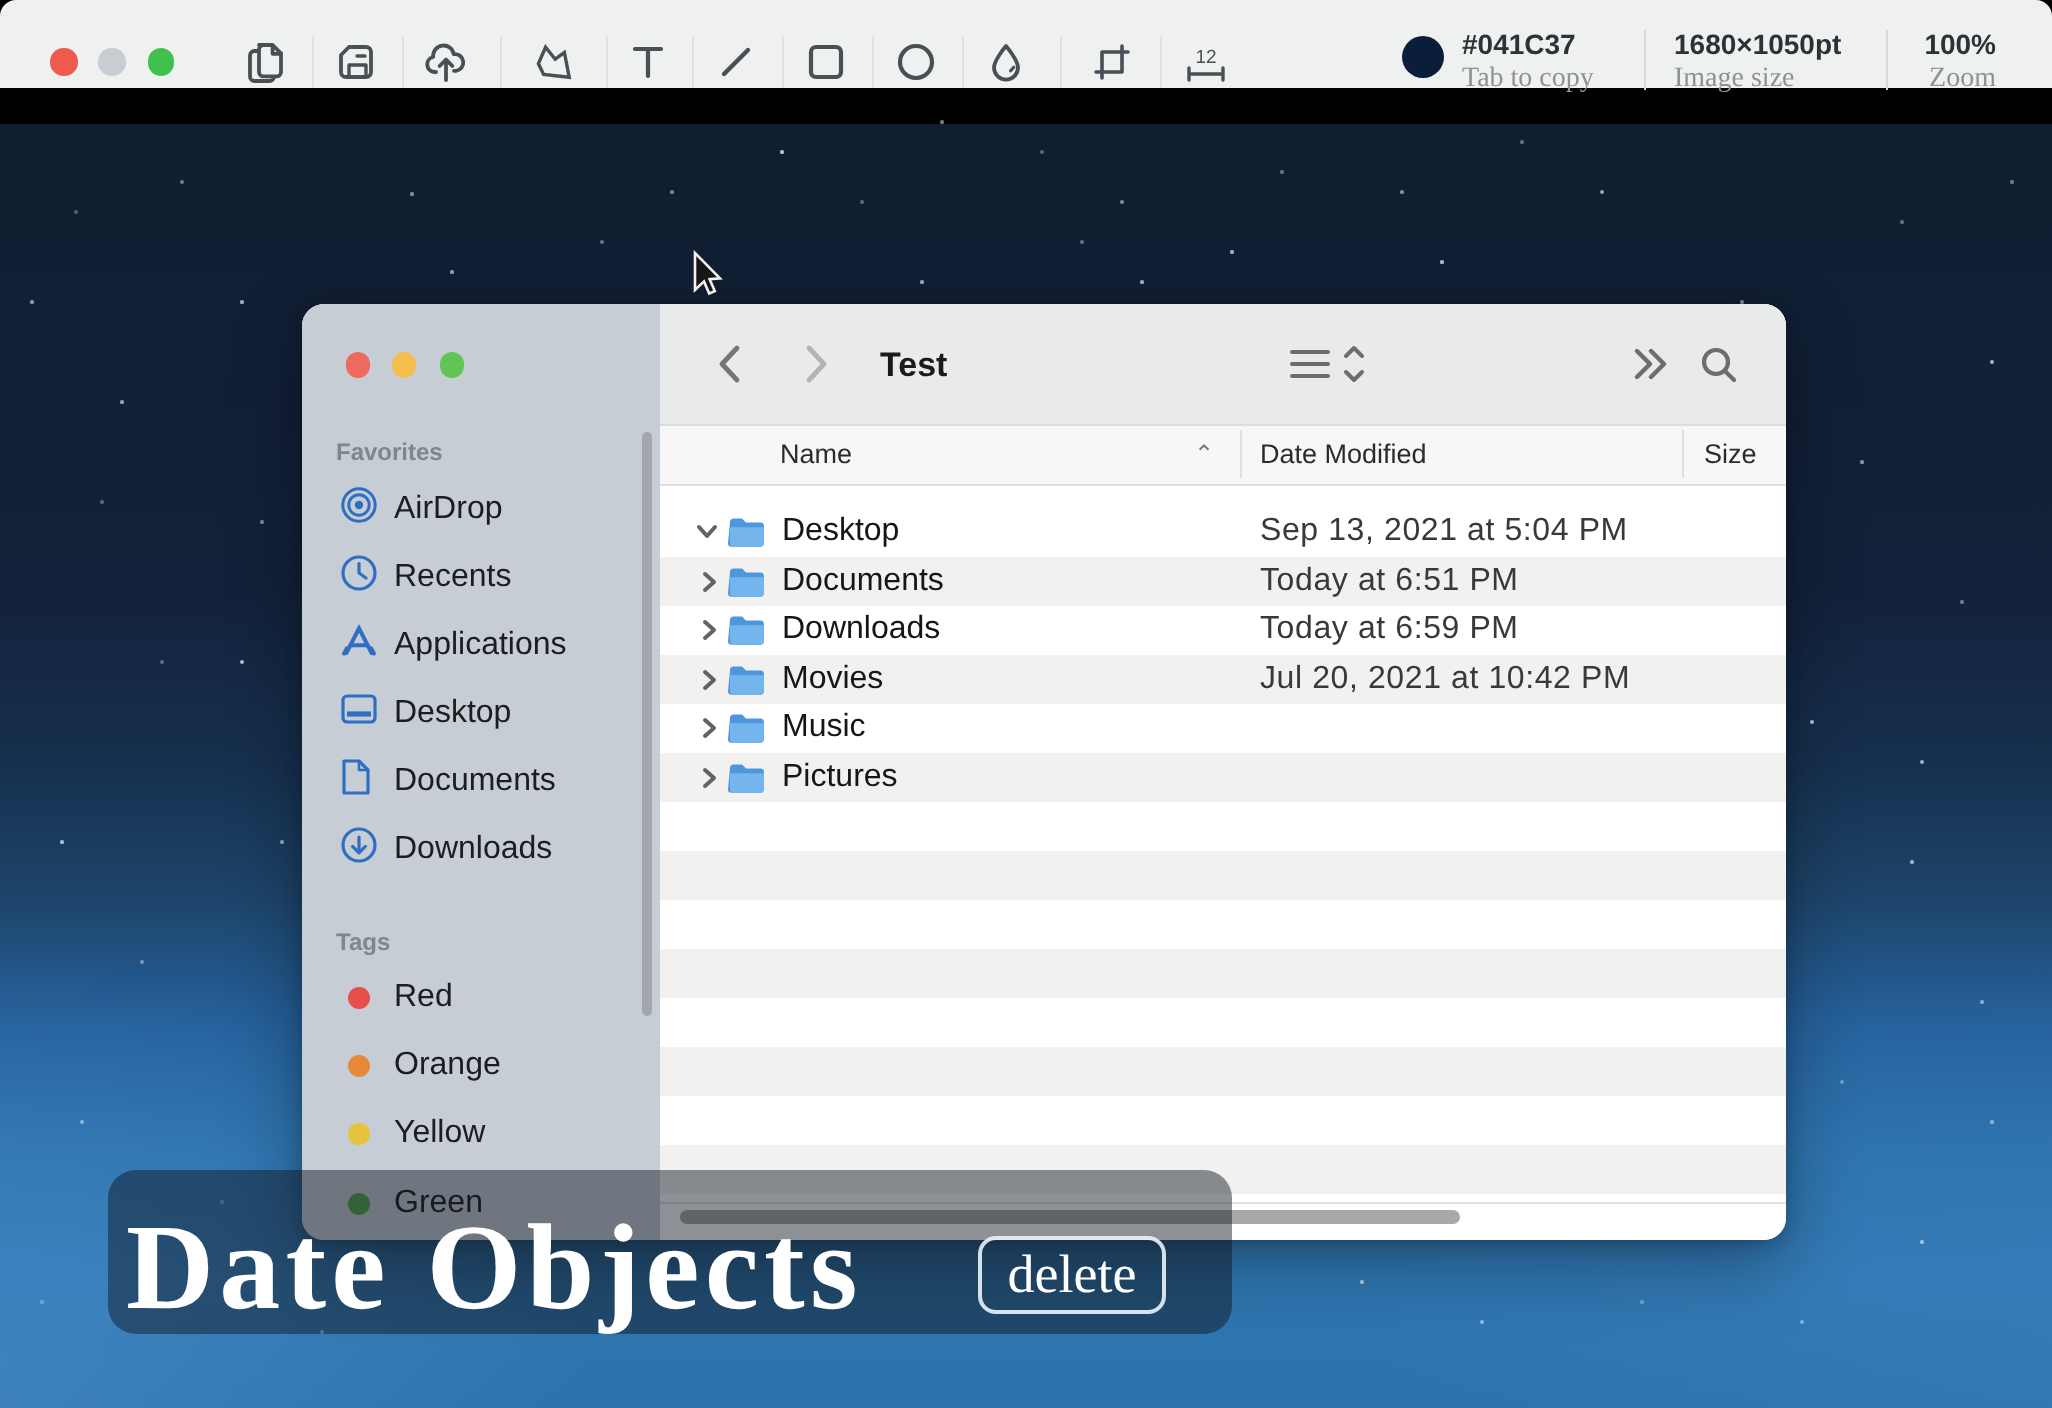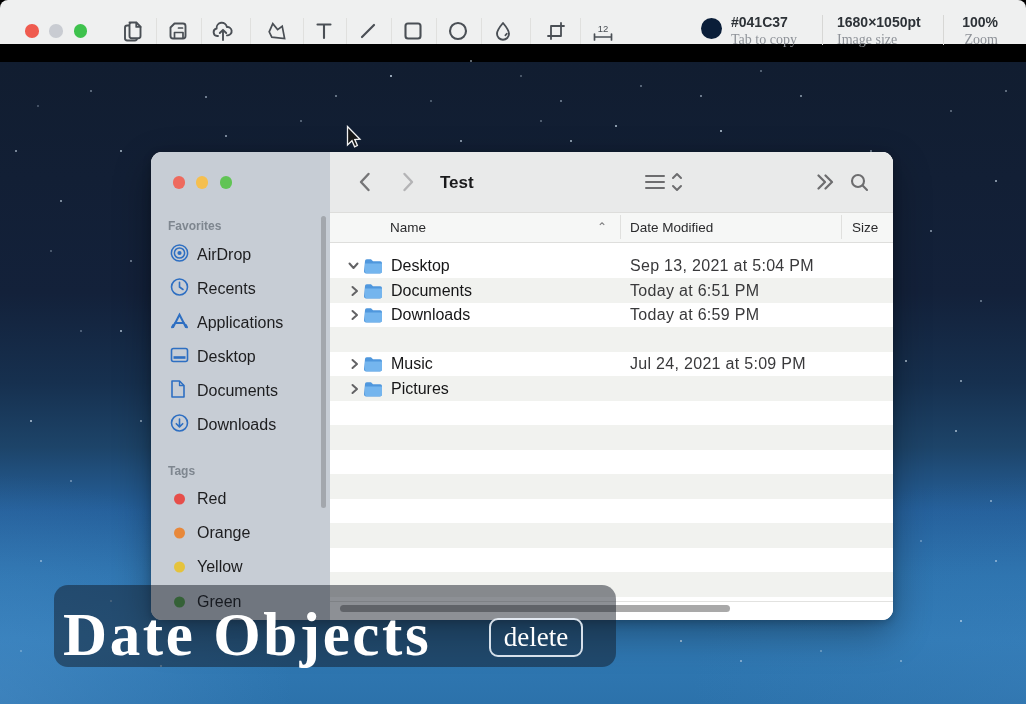--- a/index.html
+++ b/index.html
@@ -226,30 +226,40 @@
           <svg class="chev" style="left:21px" width="8" height="11" viewBox="0 0 8 11" fill="none" stroke="#636365" stroke-width="2" stroke-linecap="round" stroke-linejoin="round">
             <path d="M1.5 1.5 L6 5.5 L1.5 9.5"></path>
           </svg>
           <svg class="folder" width="19" height="16" viewBox="0 0 19 16">
             <path d="M1 3 a1.8 1.8 0 0 1 1.8-1.8 h4.2 l2 2 h7.2 a1.8 1.8 0 0 1 1.8 1.8 v8.6 a1.8 1.8 0 0 1 -1.8 1.8 h-14.4 a1.8 1.8 0 0 1 -1.8-1.8 Z" fill="#4f97dd"></path>
             <path d="M1 5.6 h17 v7.9 a1.8 1.8 0 0 1 -1.8 1.8 h-13.4 a1.8 1.8 0 0 1 -1.8 -1.8 Z" fill="#74b5ee"></path>
           </svg>
           <div class="rname">Downloads</div>
           <div class="rdate">Today at 6:59 PM</div>
         </div>
+        <div class="row" style="top:73.5px;">
+          <svg class="chev" style="left:21px" width="8" height="11" viewBox="0 0 8 11" fill="none" stroke="#636365" stroke-width="2" stroke-linecap="round" stroke-linejoin="round">
+            <path d="M1.5 1.5 L6 5.5 L1.5 9.5"></path>
+          </svg>
+          <svg class="folder" width="19" height="16" viewBox="0 0 19 16">
+            <path d="M1 3 a1.8 1.8 0 0 1 1.8-1.8 h4.2 l2 2 h7.2 a1.8 1.8 0 0 1 1.8 1.8 v8.6 a1.8 1.8 0 0 1 -1.8 1.8 h-14.4 a1.8 1.8 0 0 1 -1.8-1.8 Z" fill="#4f97dd"></path>
+            <path d="M1 5.6 h17 v7.9 a1.8 1.8 0 0 1 -1.8 1.8 h-13.4 a1.8 1.8 0 0 1 -1.8 -1.8 Z" fill="#74b5ee"></path>
+          </svg>
+          <div class="rname">Movies</div>
+          <div class="rdate">Jul 20, 2021 at 10:42 PM</div>
+        </div>
         <div class="row" style="top:98px;">
           <svg class="chev" style="left:21px" width="8" height="11" viewBox="0 0 8 11" fill="none" stroke="#636365" stroke-width="2" stroke-linecap="round" stroke-linejoin="round">
             <path d="M1.5 1.5 L6 5.5 L1.5 9.5"></path>
           </svg>
           <svg class="folder" width="19" height="16" viewBox="0 0 19 16">
             <path d="M1 3 a1.8 1.8 0 0 1 1.8-1.8 h4.2 l2 2 h7.2 a1.8 1.8 0 0 1 1.8 1.8 v8.6 a1.8 1.8 0 0 1 -1.8 1.8 h-14.4 a1.8 1.8 0 0 1 -1.8-1.8 Z" fill="#4f97dd"></path>
             <path d="M1 5.6 h17 v7.9 a1.8 1.8 0 0 1 -1.8 1.8 h-13.4 a1.8 1.8 0 0 1 -1.8 -1.8 Z" fill="#74b5ee"></path>
           </svg>
           <div class="rname">Music</div>
-          <div class="rdate">Jul 24, 2021 at 5:09 PM</div>
         </div>
         <div class="row" style="top:122.5px;">
           <svg class="chev" style="left:21px" width="8" height="11" viewBox="0 0 8 11" fill="none" stroke="#636365" stroke-width="2" stroke-linecap="round" stroke-linejoin="round">
             <path d="M1.5 1.5 L6 5.5 L1.5 9.5"></path>
           </svg>
           <svg class="folder" width="19" height="16" viewBox="0 0 19 16">
             <path d="M1 3 a1.8 1.8 0 0 1 1.8-1.8 h4.2 l2 2 h7.2 a1.8 1.8 0 0 1 1.8 1.8 v8.6 a1.8 1.8 0 0 1 -1.8 1.8 h-14.4 a1.8 1.8 0 0 1 -1.8-1.8 Z" fill="#4f97dd"></path>
             <path d="M1 5.6 h17 v7.9 a1.8 1.8 0 0 1 -1.8 1.8 h-13.4 a1.8 1.8 0 0 1 -1.8 -1.8 Z" fill="#74b5ee"></path>
           </svg>
           <div class="rname">Pictures</div>

